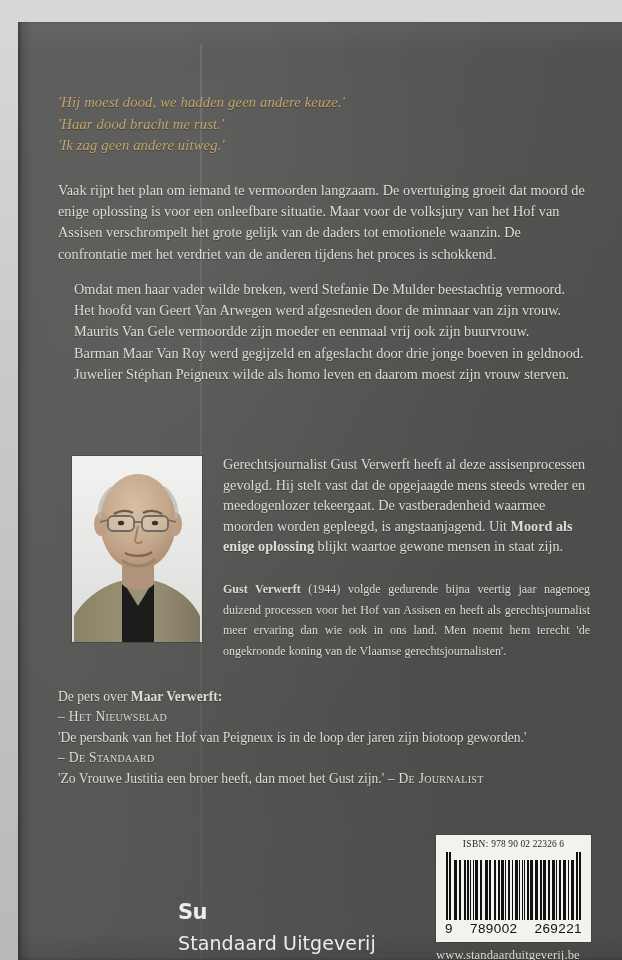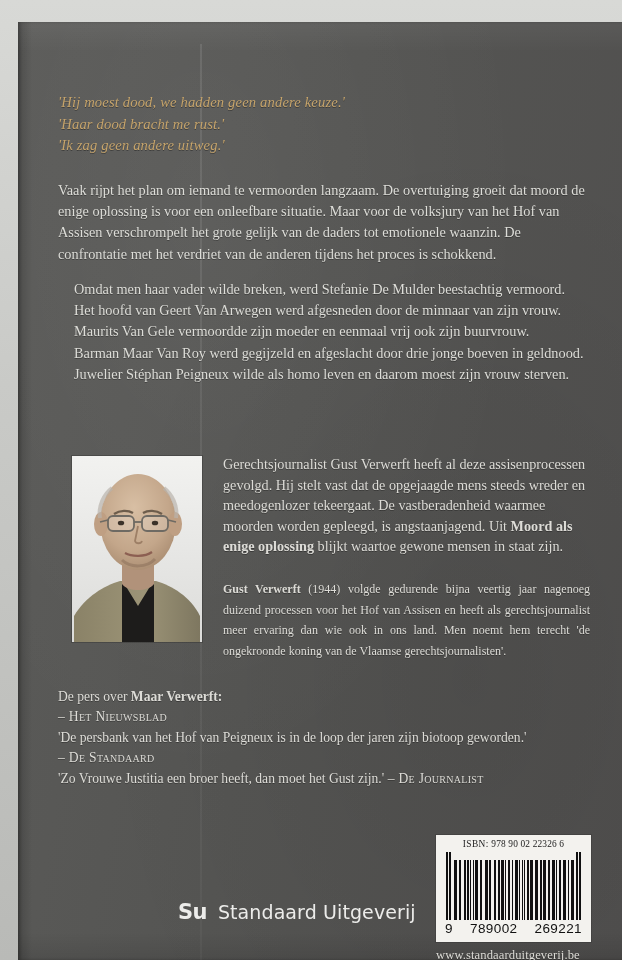--- a/index.html
+++ b/index.html
@@ -143,20 +143,21 @@
   }
 
   
   #publisher {
     position: absolute;
     left: 160px;
     top: 880px;
     display: flex;
     align-items: baseline;
     gap: 11px;
+    flex-direction: column;
   }
   #publisher-mark {
     font-family: "DejaVu Sans", sans-serif;
     font-weight: bold;
     font-size: 21px;
     color: #ececea;
     letter-spacing: -0.6px;
     line-height: 1;
   }
   #publisher-name {

